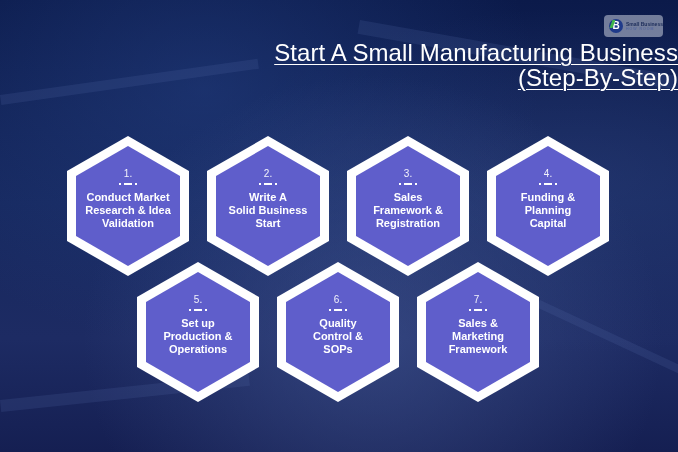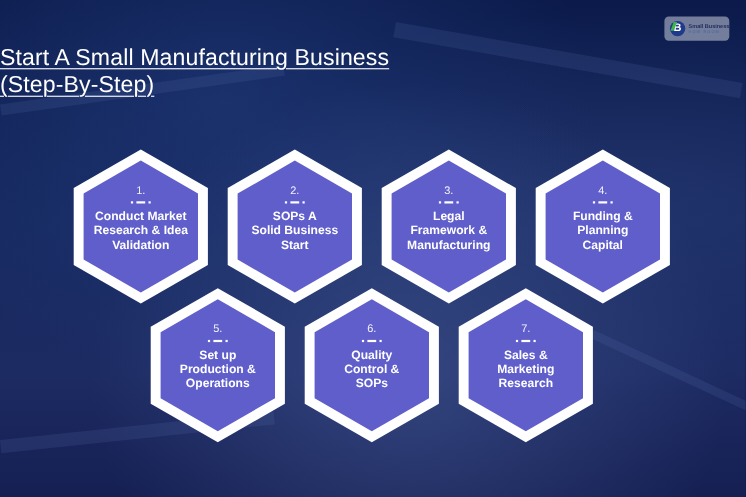--- a/index.html
+++ b/index.html
@@ -16,21 +16,21 @@
       radial-gradient(ellipse at 30% 20%, rgba(40,70,140,0.45) 0%, rgba(10,25,70,0) 50%),
       radial-gradient(ellipse at 85% 40%, rgba(50,70,130,0.4) 0%, rgba(10,25,70,0) 45%),
       linear-gradient(180deg, #0b1a4a 0%, #16285e 45%, #1d2b63 75%, #151f52 100%);
   }
   .bg-beam {
     position: absolute; background: rgba(90,110,170,0.18);
     transform-origin: left top;
   }
   .title {
     position: absolute; left: 0; right: 0; top: 40px;
-    text-align: left; color: #ffffff; font-size: 21px; line-height: 25px;
+    text-align: right; color: #ffffff; font-size: 24px; line-height: 25px;
     letter-spacing: 0.1px;
   }
   .title span { text-decoration: underline; text-underline-offset: 3px; text-decoration-thickness: 1px; }
   .logo {
     position: absolute; left: 604px; top: 15px; width: 59px; height: 22px;
     background: rgba(200,205,220,0.55); border-radius: 4px;
     display: flex; align-items: center;
   }
   .logo-mark {
     width: 14px; height: 14px; border-radius: 50%; margin-left: 5px;
@@ -112,41 +112,41 @@
   <svg width="124" height="142" viewBox="0 0 124 142">
     <polygon points="62,1 123,36 123,106 62,141 1,106 1,36" fill="#ffffff"></polygon>
     <polygon points="62,11 114,41 114,101 62,131 10,101 10,41" fill="#5f5ecb"></polygon>
   </svg>
   <div class="hex-content">
     <div class="hex-num">2.</div>
     <div class="hex-divider">
         <span></span>
       </div>
     <div class="hex-label">
-      <div>SOPs A</div>
+      <div>Write A</div>
       <div>Solid Business</div>
       <div>Start</div>
     </div>
   </div>
 </div>
 
 <div class="hex" style="left:346px;top:135px;">
   <svg width="124" height="142" viewBox="0 0 124 142">
     <polygon points="62,1 123,36 123,106 62,141 1,106 1,36" fill="#ffffff"></polygon>
     <polygon points="62,11 114,41 114,101 62,131 10,101 10,41" fill="#5f5ecb"></polygon>
   </svg>
   <div class="hex-content">
     <div class="hex-num">3.</div>
     <div class="hex-divider">
         <span></span>
       </div>
     <div class="hex-label">
-      <div>Legal</div>
+      <div>Sales</div>
       <div>Framework &amp;</div>
-      <div>Manufacturing</div>
+      <div>Registration</div>
     </div>
   </div>
 </div>
 
 <div class="hex" style="left:486px;top:135px;">
   <svg width="124" height="142" viewBox="0 0 124 142">
     <polygon points="62,1 123,36 123,106 62,141 1,106 1,36" fill="#ffffff"></polygon>
     <polygon points="62,11 114,41 114,101 62,131 10,101 10,41" fill="#5f5ecb"></polygon>
   </svg>
   <div class="hex-content">
@@ -204,16 +204,16 @@
     <polygon points="62,11 114,41 114,101 62,131 10,101 10,41" fill="#5f5ecb"></polygon>
   </svg>
   <div class="hex-content">
     <div class="hex-num">7.</div>
     <div class="hex-divider">
         <span></span>
       </div>
     <div class="hex-label">
       <div>Sales &amp;</div>
       <div>Marketing</div>
-      <div>Research</div>
+      <div>Framework</div>
     </div>
   </div>
 </div>
 
 </body></html>

